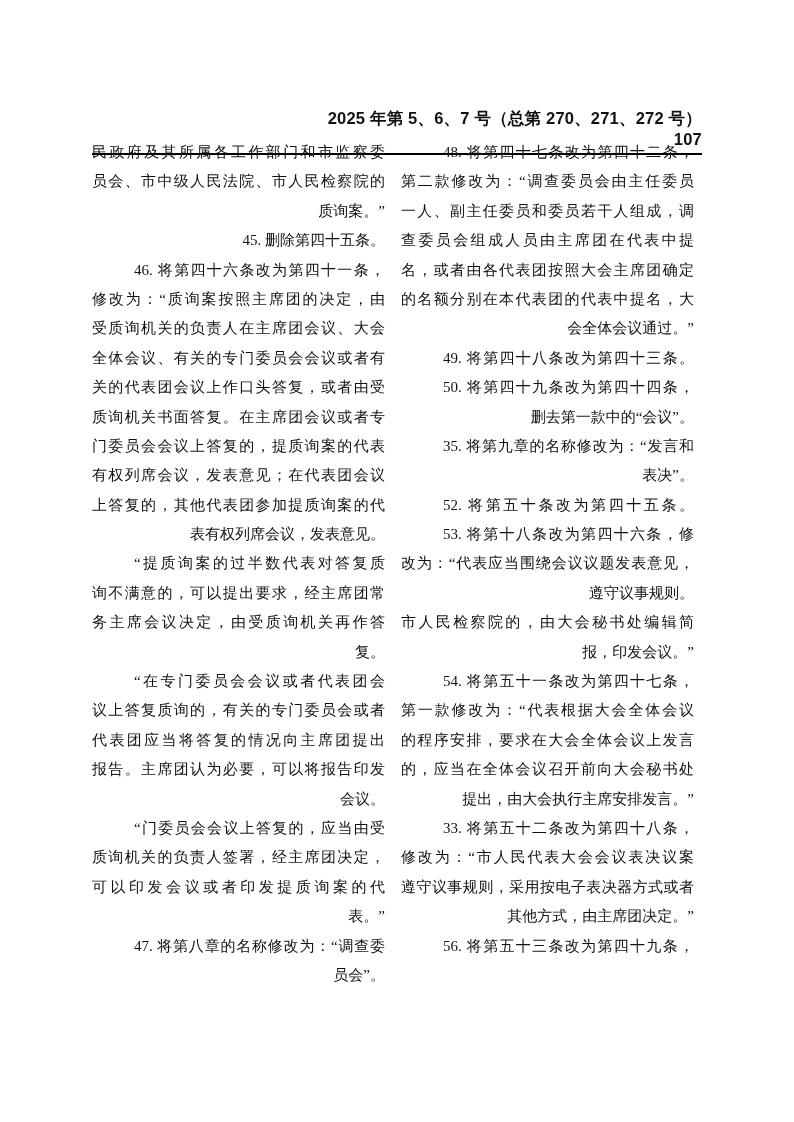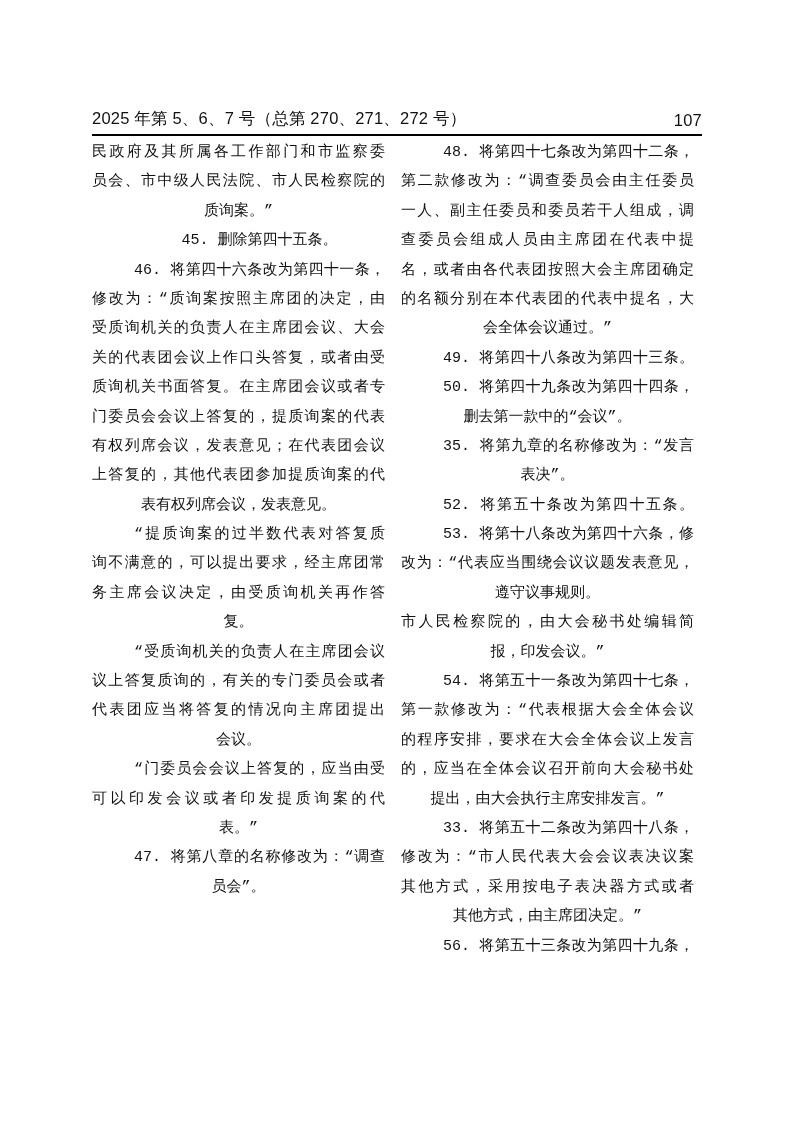--- a/index.html
+++ b/index.html
@@ -17,39 +17,39 @@
     position: absolute;
     left: 92px;
     top: 108px;
     width: 610px;
     display: flex;
     justify-content: space-between;
     align-items: flex-end;
     border-bottom: 2.5px solid #000000;
     padding-bottom: 4px;
     font-family: "Liberation Sans", "DejaVu Sans", sans-serif;
-    font-weight: 400;
+    font-weight: 700;
     font-size: 16.5px;
     letter-spacing: 0.2px;
+    flex-direction: column;
   }
   .columns {
     position: absolute;
     left: 92px;
     top: 138px;
     width: 610px;
     display: flex;
     gap: 16px;
-    font-family: Liberation Mono, monospace;
   }
   .column { width: 293px; }
   .line {
     font-size: 15px;
     height: 29.4px;
     line-height: 29.4px;
-    text-align: center;
+    text-align: right;
     white-space: normal;
     overflow: hidden;
   }
   .line.j {
     text-align: justify;
     text-align-last: justify;
     text-justify: inter-character;
   }
   .line.ind { padding-left: 42px; }
 </style>
@@ -63,35 +63,38 @@
   </div>
   <div class="columns">
     <div class="column">
         <div class="line j">民政府及其所属各工作部门和市监察委</div>
         <div class="line j">员会、市中级人民法院、市人民检察院的</div>
         <div class="line">质询案。”</div>
         <div class="line ind">45. 删除第四十五条。</div>
         <div class="line j ind">46. 将第四十六条改为第四十一条，</div>
         <div class="line j">修改为：“质询案按照主席团的决定，由</div>
         <div class="line j">受质询机关的负责人在主席团会议、大会</div>
+        <div class="line j">全体会议、有关的专门委员会会议或者有</div>
         <div class="line j">关的代表团会议上作口头答复，或者由受</div>
         <div class="line j">质询机关书面答复。在主席团会议或者专</div>
         <div class="line j">门委员会会议上答复的，提质询案的代表</div>
         <div class="line j">有权列席会议，发表意见；在代表团会议</div>
         <div class="line j">上答复的，其他代表团参加提质询案的代</div>
         <div class="line">表有权列席会议，发表意见。</div>
         <div class="line j ind">“提质询案的过半数代表对答复质</div>
         <div class="line j">询不满意的，可以提出要求，经主席团常</div>
         <div class="line j">务主席会议决定，由受质询机关再作答</div>
         <div class="line">复。</div>
-        <div class="line j ind">“受质询机关的负责人在主席团会议</div>
+        <div class="line j ind">“在专门委员会会议或者代表团会</div>
         <div class="line j">议上答复质询的，有关的专门委员会或者</div>
         <div class="line j">代表团应当将答复的情况向主席团提出</div>
+        <div class="line j">报告。主席团认为必要，可以将报告印发</div>
         <div class="line">会议。</div>
         <div class="line j ind">“门委员会会议上答复的，应当由受</div>
+        <div class="line j">质询机关的负责人签署，经主席团决定，</div>
         <div class="line j">可以印发会议或者印发提质询案的代</div>
         <div class="line">表。”</div>
         <div class="line j ind">47. 将第八章的名称修改为：“调查委</div>
         <div class="line">员会”。</div>
       </div>
     <div class="column">
         <div class="line j ind">48. 将第四十七条改为第四十二条，</div>
         <div class="line j">第二款修改为：“调查委员会由主任委员</div>
         <div class="line j">一人、副主任委员和委员若干人组成，调</div>
         <div class="line j">查委员会组成人员由主席团在代表中提</div>
@@ -109,18 +112,18 @@
         <div class="line">遵守议事规则。</div>
         <div class="line j">市人民检察院的，由大会秘书处编辑简</div>
         <div class="line">报，印发会议。”</div>
         <div class="line j ind">54. 将第五十一条改为第四十七条，</div>
         <div class="line j">第一款修改为：“代表根据大会全体会议</div>
         <div class="line j">的程序安排，要求在大会全体会议上发言</div>
         <div class="line j">的，应当在全体会议召开前向大会秘书处</div>
         <div class="line">提出，由大会执行主席安排发言。”</div>
         <div class="line j ind">33. 将第五十二条改为第四十八条，</div>
         <div class="line j">修改为：“市人民代表大会会议表决议案</div>
-        <div class="line j">其他方式，采用按电子表决器方式或者</div>
+        <div class="line j">遵守议事规则，采用按电子表决器方式或者</div>
         <div class="line">其他方式，由主席团决定。”</div>
         <div class="line j ind">56. 将第五十三条改为第四十九条，</div>
       </div>
   </div>
 </div>
 
 </body></html>

